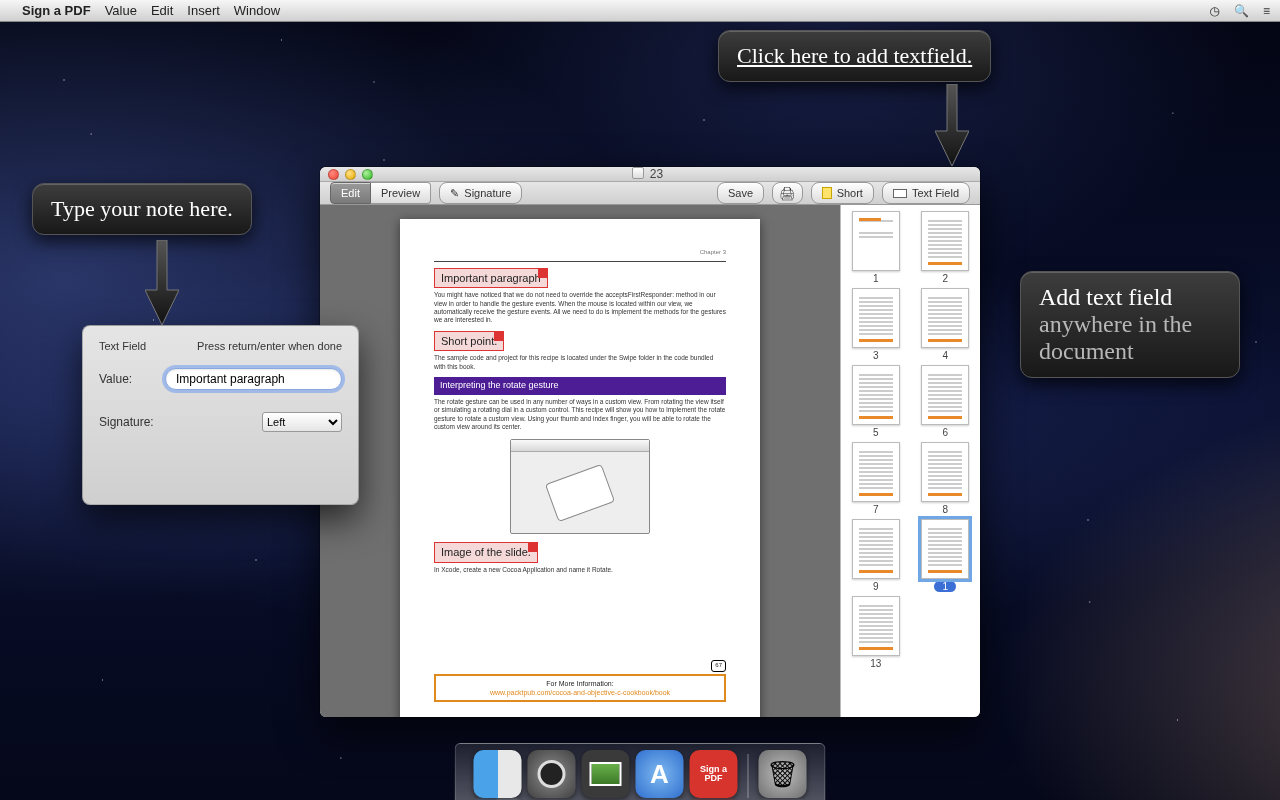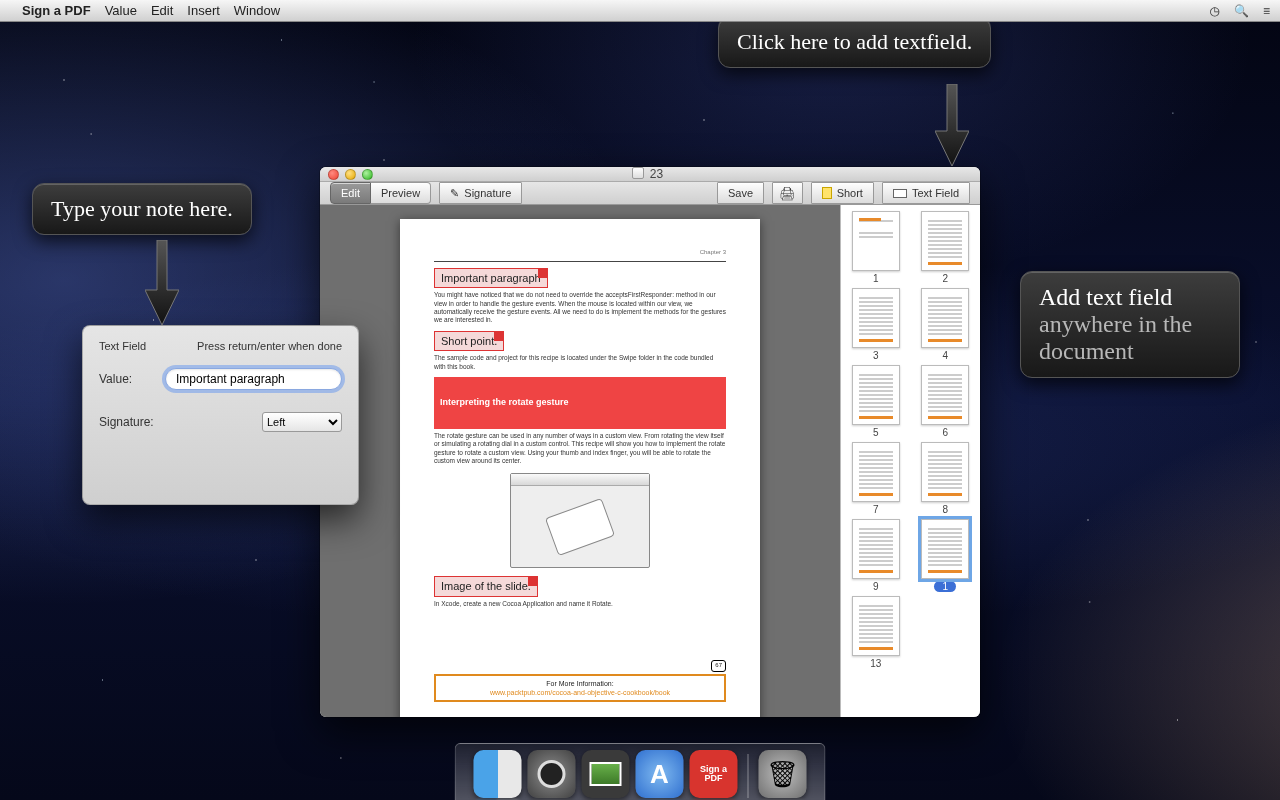--- a/index.html
+++ b/index.html
@@ -75,21 +75,21 @@
   .tl.grn{background:radial-gradient(circle at 35% 35%,#aef2a0,#2db51d);} 
   .titlebar .title { flex:1; text-align:center; display:flex; justify-content:center; gap:6px; }
   .titlebar .title .ticon{width:12px;height:12px;background:linear-gradient(#fff,#ddd);border:1px solid #999;border-radius:2px;}
 
   .toolbar {
     height:34px; background:linear-gradient(#e6e6e6,#cfcfcf);
     border-bottom:1px solid #999;
     display:flex; align-items:center; padding:0 10px; gap:8px; font-size:11px;
   }
   .tbtn {
-    height:22px; padding:0 10px; border:1px solid #999; border-radius:1px;
+    height:22px; padding:0 10px; border:1px solid #999; border-radius:8px;
     background:linear-gradient(#fefefe,#dcdcdc);
     display:flex; align-items:center; gap:5px; color:#333;
     box-shadow:0 1px 0 rgba(255,255,255,0.6) inset;
   }
   .tbtn.active { background:linear-gradient(#9a9a9a,#7a7a7a); color:#fff; border-color:#666;}
   .seggroup { display:flex; }
   .seggroup .tbtn{border-radius:0;}
   .seggroup .tbtn:first-child{border-radius:4px 0 0 4px;}
   .seggroup .tbtn:last-child{border-radius:0 4px 4px 0; border-left:0;}
   .toolbar .spacer{flex:1;}
@@ -105,21 +105,21 @@
     padding:30px 34px; font-size:7px; color:#222; position:relative; line-height:1.3;
   }
   .page hr{border:none;border-top:1px solid #444; margin:4px 0;}
   .page .chap{font-size:6px; color:#777; text-align:right;}
   .annot{
     border:1px solid #d33; background:#f5d9d9; padding:2px 6px; margin:6px 0 3px;
     font-size:11px; font-family:Helvetica,Arial,sans-serif; width:fit-content; position:relative;
   }
   .annot::after{content:"";position:absolute; right:-1px;top:-1px;width:10px;height:10px;background:#d33;}
   .bodytxt{font-size:6.5px;color:#333;margin-bottom:4px;}
-  .blackbar{background:#ef4444;color:#fff;font-weight:bold;font-size:9px;padding:20px 6px;margin:6px 0 3px;}
+  .blackbar{background:#4c1d95;color:#fff;font-weight:normal;font-size:9px;padding:3px 6px;margin:6px 0 3px;}
   .figwin{width:140px;height:95px;border:1px solid #888;margin:8px auto; background:#eee; border-radius:2px;}
   .figwin .fwbar{height:12px;background:linear-gradient(#fafafa,#d8d8d8);border-bottom:1px solid #aaa;}
   .figwin .fwbody{display:flex;align-items:center;justify-content:center;height:calc(100% - 12px);}
   .figwin .card{width:60px;height:40px;background:#fff;border:1px solid #888;border-radius:4px;transform:rotate(-20deg);}
   .pgfoot{position:absolute;bottom:22px;left:34px;right:34px;}
   .pgfoot .pnum{float:right;font-size:6px;border:1px solid #000;border-radius:3px;padding:1px 3px;margin-bottom:2px;}
   .pgfoot .infobox{clear:both;border:2px solid #e08a1e;text-align:center;padding:3px;font-size:7px;}
   .pgfoot .infobox .link{color:#e08a1e;}
 
   .sidebar{
@@ -173,21 +173,21 @@
     z-index:40;
   }
   .callout.small{font-size:22px;}
   .callout .sub{color:#b7b7b7;}
   .arrow{
     position:absolute; width:34px; height:62px; z-index:41;
   }
   .arrow svg{width:100%;height:100%;}
   #co1{left:32px; top:183px;}
   #arr1{left:145px; top:240px; height:85px;}
-  #co2{left:718px; top:16px;}
+  #co2{left:718px; top:30px;text-decoration:underline;}
   #arr2{left:935px; top:84px; height:82px;}
   #co3{left:1020px; top:271px; font-size:24px; width:220px;}
 
   
   .dock{
     position:absolute; left:50%; bottom:0px; transform:translateX(-50%);
     display:flex; align-items:flex-end; gap:6px;
     padding:6px 18px 2px;
     background:linear-gradient(rgba(255,255,255,0.10),rgba(255,255,255,0.30));
     border-radius:6px 6px 0 0;

